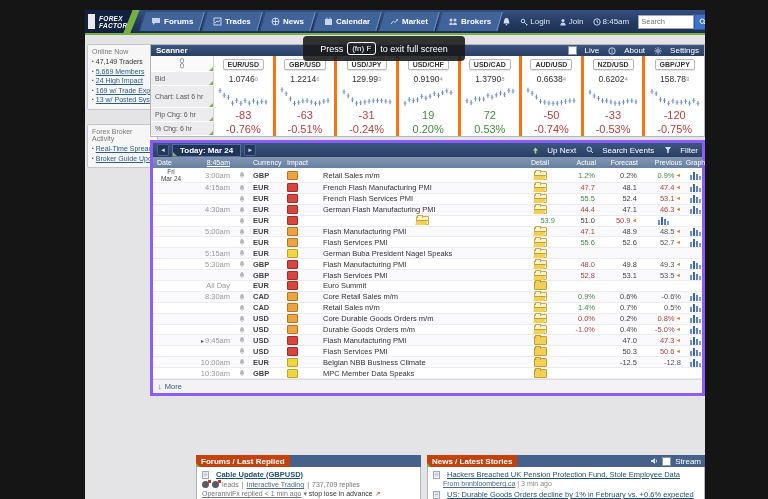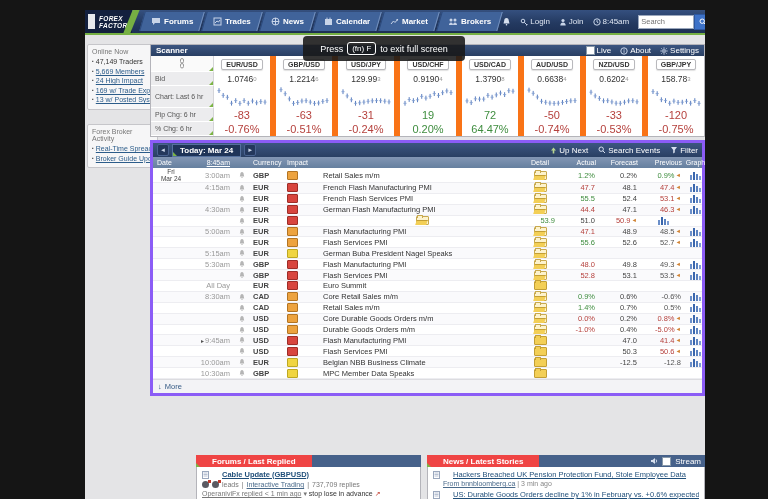--- a/index.html
+++ b/index.html
@@ -42,32 +42,32 @@
   .stext{color:#333;}
   #box-online{top:34px;}
   #box-broker{top:114px;}
 
   
   .scanner{position:absolute;left:65px;top:34px;width:555px;height:93px;background:#fff;
            border:1px solid #b4b4ba;box-sizing:border-box;display:flex;flex-direction:column;}
   .scan-head{height:13px;background:linear-gradient(#3c5681,#293f63);display:flex;align-items:center;
              color:#fff;font-size:8px;font-weight:bold;padding:0 5px;}
   .scan-tools{margin-left:auto;display:flex;align-items:center;gap:9px;font-weight:normal;}
-  .tool{display:flex;align-items:center;gap:2px;cursor:pointer;text-align:right;}
+  .tool{display:flex;align-items:center;gap:8px;cursor:pointer;text-align:right;}
   .chk{width:7px;height:7px;background:#fff;border:1px solid #89a;display:inline-block;}
   .scan-body{flex:1;display:flex;}
   .scan-labels{width:63px;display:flex;flex-direction:column;font-size:7px;color:#555;}
   .scan-label{position:relative;background:#ececee;border-bottom:1px solid #fff;border-right:1px solid #d5d5d8;
               display:flex;align-items:center;padding-left:4px;box-sizing:border-box;white-space:nowrap;}
   .scan-label::after{content:"";position:absolute;right:0;bottom:0;border-left:4px solid transparent;
                      border-bottom:4px solid #7cb445;}
   .sl-top{height:16px;background:#fafafa;justify-content:center;padding-left:0;}
   .sl-bid{height:14px;} .sl-chart{height:22px;} .sl-pip{height:14px;} .sl-pct{height:14px;}
   .pairs{flex:1;display:flex;}
-  .pair-col{flex:1;display:flex;flex-direction:column;align-items:center;border-right:6px solid #f97316;}
+  .pair-col{flex:1;display:flex;flex-direction:column;align-items:center;border-right:3px solid #f97316;}
   .pair-col:last-child{border-right:none;}
   .pair-tab-wrap{height:16px;display:flex;align-items:center;}
   .pair-tab{border:1px solid #b9b9bd;background:#fff;border-radius:2px;font-size:7px;font-weight:bold;
             color:#333;padding:1px 4px;cursor:pointer;box-shadow:0 1px 1px rgba(0,0,0,.12);}
   .pair-bid{height:14px;font-size:8.5px;color:#333;display:flex;align-items:center;}
   .bid-sub{font-size:6px;color:#999;}
   .pair-chart{height:22px;display:flex;align-items:center;}
   .pair-pip,.pair-pct{height:14px;font-size:11px;display:flex;align-items:center;}
   .c-red{color:#b5403c;} .c-green{color:#3f8d3f;} .c-neutral{color:#555;}
 
@@ -119,27 +119,27 @@
   .gicon{cursor:pointer;display:inline-flex;}
   .cal-more{height:13px;background:#f3f3f6;border-top:1px solid #dcdce0;display:flex;align-items:center;
             gap:3px;padding-left:5px;font-size:7.5px;color:#355a85;cursor:pointer;}
 
   
   .panel{position:absolute;top:445px;display:flex;flex-direction:column;}
   #forums-panel{left:111px;width:225px;height:60px;}
   #news-panel{left:342px;width:278px;height:60px;}
   .panel-head{height:12px;background:#46618a;display:flex;align-items:center;color:#fff;
               font-size:8px;font-weight:bold;}
-  .panel-tab{position:relative;background:#ef4444;height:100%;display:flex;align-items:center;padding:0 16px;}
+  .panel-tab{position:relative;background:#c2410c;height:100%;display:flex;align-items:center;padding:0 5px;}
   .panel-tab::after{content:"";position:absolute;left:0;bottom:0;border-right:4px solid transparent;
                     border-bottom:4px solid #7cb445;}
   .panel-head-right{margin-left:auto;display:flex;align-items:center;gap:4px;font-weight:normal;padding-right:4px;}
   .panel-body{flex:1;background:#fff;border:1px solid #b4b4ba;border-top:none;padding:3px 5px;
               font-size:7px;color:#777;overflow:hidden;}
-  .thread-title,.story-title{display:flex;align-items:center;gap:13px;white-space:nowrap;overflow:hidden;}
+  .thread-title,.story-title{display:flex;align-items:center;gap:7px;white-space:nowrap;overflow:hidden;}
   .tlink{color:#1f4e79;font-weight:bold;text-decoration:underline;font-size:7.5px;cursor:pointer;}
   .thread-meta{display:flex;align-items:center;gap:3px;margin-top:2px;white-space:nowrap;}
   .avatar{width:7px;height:7px;border-radius:50%;background:#5a5a62;display:inline-block;position:relative;cursor:pointer;}
   .avatar::after{content:"";position:absolute;right:-2px;top:-1px;width:3px;height:3px;background:#c0392b;}
   .mlink{color:#4a6a8a;text-decoration:underline;cursor:pointer;}
   .thread-last{margin-top:2px;white-space:nowrap;overflow:hidden;}
   .glink{color:#777;text-decoration:underline;cursor:pointer;}
   .excerpt{color:#333;}
   .red-arrow{color:#c0392b;font-size:7px;}
   .story{margin-bottom:3px;}
@@ -554,21 +554,21 @@
                   <line x1="34.9" y1="6.0" x2="38.1" y2="6.0" stroke="#7d9ccf" stroke-width="0.8"></line>
                   <line x1="40.63636363636363" y1="5.2" x2="40.63636363636363" y2="10.0" stroke="#5b7fc0" stroke-width="1"></line>
                   <line x1="39.0" y1="7.6" x2="42.2" y2="7.6" stroke="#7d9ccf" stroke-width="0.8"></line>
                   <line x1="44.81818181818182" y1="1.3" x2="44.81818181818182" y2="6.1" stroke="#5b7fc0" stroke-width="1"></line>
                   <line x1="43.2" y1="3.7" x2="46.4" y2="3.7" stroke="#7d9ccf" stroke-width="0.8"></line>
                   <line x1="49" y1="1.8" x2="49" y2="6.6" stroke="#5b7fc0" stroke-width="1"></line>
                   <line x1="47.4" y1="4.2" x2="50.6" y2="4.2" stroke="#7d9ccf" stroke-width="0.8"></line>
                 </svg>
               </div>
               <div class="pair-pip c-green">72</div>
-              <div class="pair-pct c-green">64.47%</div>
+              <div class="pair-pct c-green">0.53%</div>
             </div>
             <div class="pair-col">
               <div class="pair-tab-wrap">
                 <span class="pair-tab">AUD/USD</span>
               </div>
               <div class="pair-bid">
                 <span>0.6638</span>
                 <sup class="bid-sub">4</sup>
               </div>
               <div class="pair-chart">
@@ -1217,21 +1217,21 @@
             <div class="c-cur">USD</div>
             <div class="c-imp">
               <span class="imp imp-red"></span>
             </div>
             <div class="c-event">Flash Manufacturing PMI</div>
             <div class="c-detail">
               <span class="fold fold-closed"></span>
             </div>
             <div class="c-actual "></div>
             <div class="c-forecast">47.0</div>
-            <div class="c-prev c-red"><span>41.4</span><span class="rev">◄</span></div>
+            <div class="c-prev c-red"><span>47.3</span><span class="rev">◄</span></div>
             <div class="c-graph">
               <span class="gicon">
                 <svg width="11" height="9" viewBox="0 0 11 9">
                   <rect x="0" y="4" width="2" height="5" fill="#6b8fc9"></rect>
                   <rect x="3" y="1" width="2" height="8" fill="#3a66ad"></rect>
                   <rect x="6" y="3" width="2" height="6" fill="#5b82bf"></rect>
                   <rect x="9" y="5" width="2" height="4" fill="#7d9dd3"></rect>
                 </svg>
               </span>
             </div>

